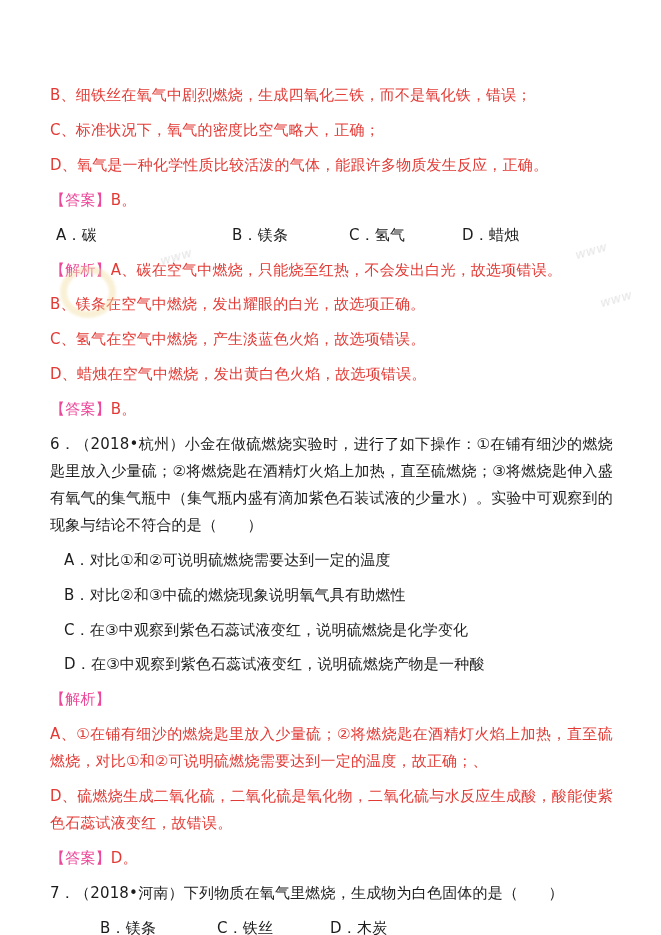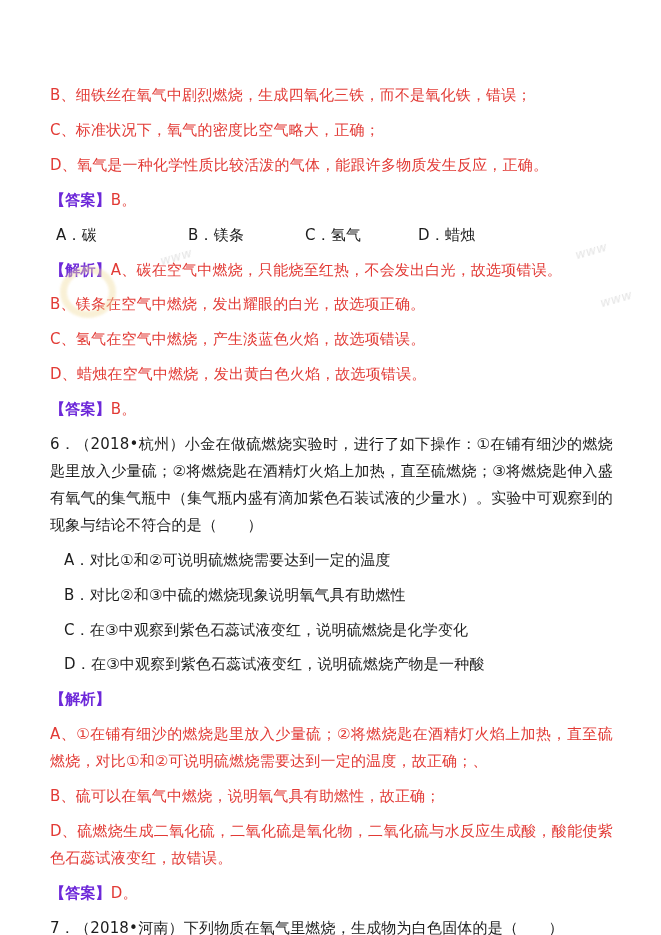--- a/index.html
+++ b/index.html
@@ -12,26 +12,26 @@
     box-sizing:border-box;
     width:661px;height:935px;
     padding:74px 40px 0 42px;
     font-size:15px;
     line-height:26.9px;
     color:#1c1c1c;
     letter-spacing:.2px;
   }
   p{margin:8px;}
   .red{color:#e23a35;}
-  .lbl{color:#6d28d9;font-weight:bold;}
+  .lbl{color:#ec4899;font-weight:normal;}
   .just{text-align:justify;}
   .indent{padding-left:14px;}
   .opt-row{display:flex;padding-left:14px;}
   .opt-a{width:132px;}
-  .opt-b{width:117px;}
+  .opt-b{width:117px;margin-left:44px;}
   .opt-c{width:113px;}
   .opt-d{flex:1;}
   
   .wm{position:absolute;pointer-events:none;}
   .wm-circle{
     left:60px;top:266px;width:42px;height:38px;border-radius:50%;
     border:7px solid #f2dfa6;opacity:.45;filter:blur(1px);
   }
   .wm-text{
     color:#cfcfcf;font-size:13px;font-style:italic;opacity:.55;
@@ -68,21 +68,20 @@
   <p class="red">D、蜡烛在空气中燃烧，发出黄白色火焰，故选项错误。</p>
   <p><span class="lbl">【答案】</span><span class="red">B。</span></p>
 
   <p class="just">6．（2018•杭州）小金在做硫燃烧实验时，进行了如下操作：①在铺有细沙的燃烧匙里放入少量硫；②将燃烧匙在酒精灯火焰上加热，直至硫燃烧；③将燃烧匙伸入盛有氧气的集气瓶中（集气瓶内盛有滴加紫色石装试液的少量水）。实验中可观察到的现象与结论不符合的是（　　）</p>
   <p class="indent">A．对比①和②可说明硫燃烧需要达到一定的温度</p>
   <p class="indent">B．对比②和③中硫的燃烧现象说明氧气具有助燃性</p>
   <p class="indent">C．在③中观察到紫色石蕊试液变红，说明硫燃烧是化学变化</p>
   <p class="indent">D．在③中观察到紫色石蕊试液变红，说明硫燃烧产物是一种酸</p>
   <p><span class="lbl">【解析】</span></p>
   <p class="red just">A、①在铺有细沙的燃烧匙里放入少量硫；②将燃烧匙在酒精灯火焰上加热，直至硫燃烧，对比①和②可说明硫燃烧需要达到一定的温度，故正确；、</p>
-  <p class="red">B、硫可以在氧气中燃烧，说明氧气具有助燃性，故正确；</p>
   <p class="red just">D、硫燃烧生成二氧化硫，二氧化硫是氧化物，二氧化硫与水反应生成酸，酸能使紫色石蕊试液变红，故错误。</p>
   <p><span class="lbl">【答案】</span><span class="red">D。</span></p>
 
   <p>7．（2018•河南）下列物质在氧气里燃烧，生成物为白色固体的是（　　）</p>
   <div class="opt-row">
     <span class="opt-b">B．镁条</span>
     <span class="opt-c">C．铁丝</span>
     <span class="opt-d">D．木炭</span>
   </div>
 

